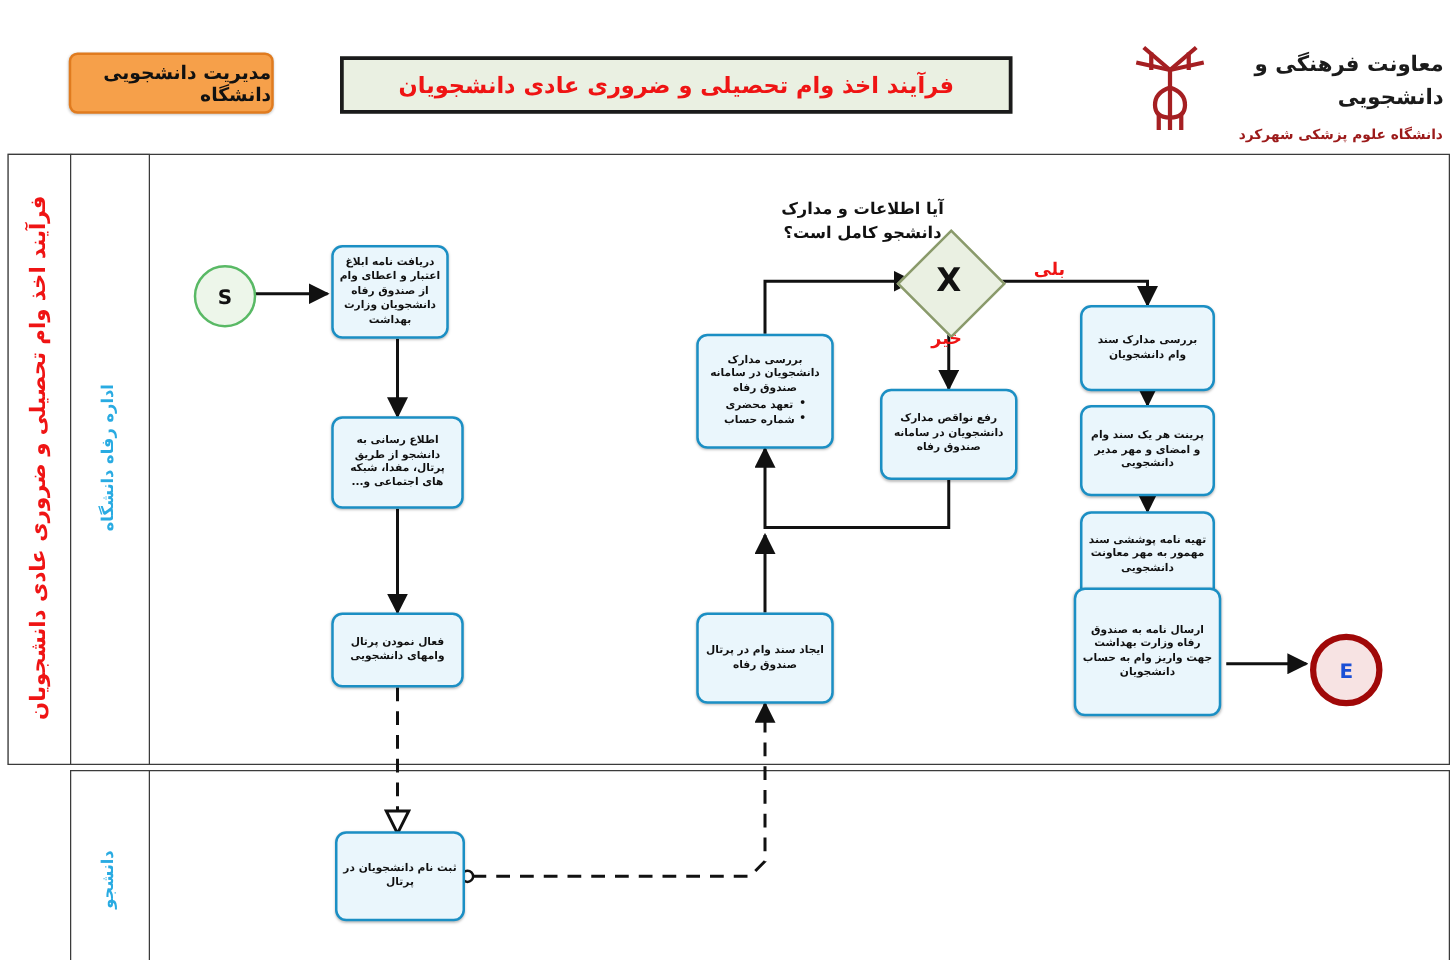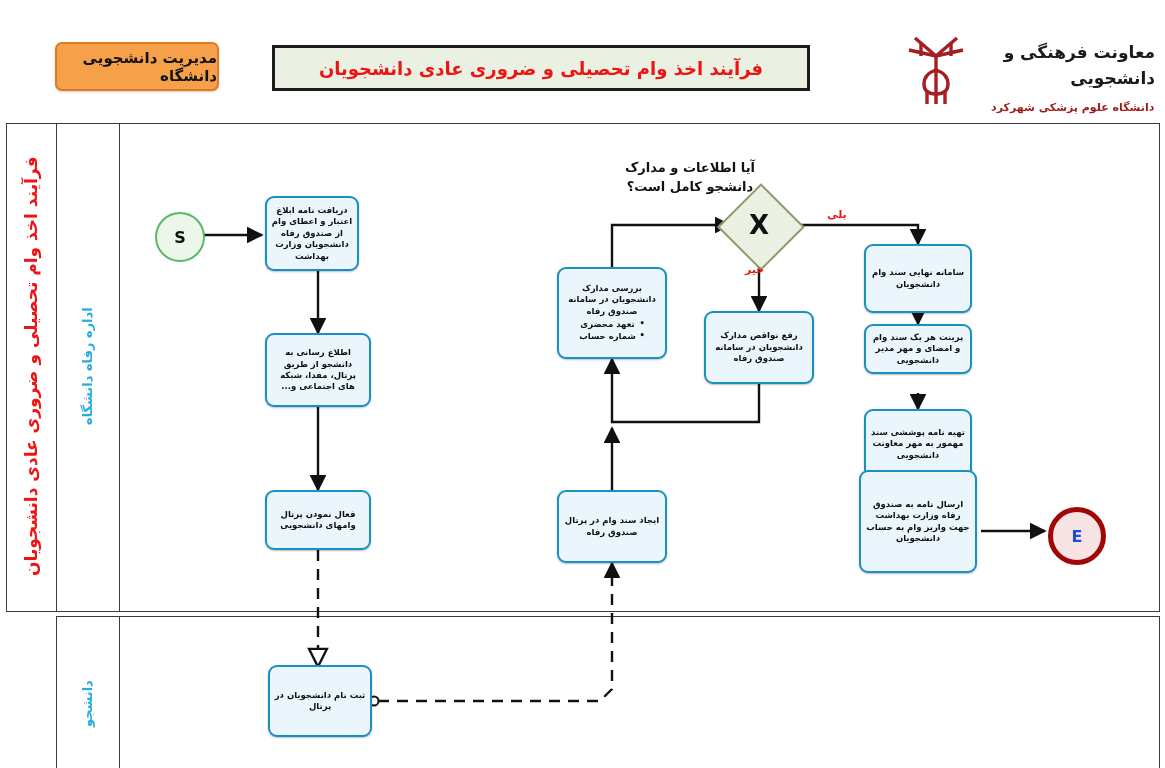--- a/index.html
+++ b/index.html
@@ -83,21 +83,21 @@
   .gateway-x{
     position:absolute;width:58px;height:58px;
     display:flex;align-items:center;justify-content:center;
     font-size:26px;font-weight:bold;color:#111;font-family:"DejaVu Sans",sans-serif;
   }
   .gw-label{
     position:absolute;text-align:center;font-size:13px;font-weight:bold;color:#111;
     line-height:1.45;white-space:nowrap;
   }
   .flow-label{
-    position:absolute;font-size:11px;font-weight:bold;color:#ef1414;
+    position:absolute;font-size:14px;font-weight:bold;color:#ef1414;
   }
   svg.links{position:absolute;left:0;top:0;width:1165px;height:768px;pointer-events:none;}
 </style>
 </head>
 <body>
 
 <div id="page">
 
   <div class="hdr-orange">مدیریت دانشجویی دانشگاه</div>
 
@@ -206,24 +206,24 @@
 
   <div class="node" style="left:704px;top:283px;width:110px;height:73px;">
     <span class="lines">رفع نواقص مدارک دانشجویان در سامانه صندوق رفاه</span>
   </div>
 
   <div class="node" style="left:557px;top:462px;width:110px;height:73px;">
     <span class="lines">ایجاد سند وام در پرتال صندوق رفاه</span>
   </div>
 
   <div class="node" style="left:864px;top:216px;width:108px;height:69px;">
-    <span class="lines">سامانه نهایی سند وام دانشجویان</span>
-  </div>
-
-  <div class="node" style="left:864px;top:296px;width:108px;height:50px;">
+    <span class="lines">بررسی مدارک سند وام دانشجویان</span>
+  </div>
+
+  <div class="node" style="left:864px;top:296px;width:108px;height:73px;">
     <span class="lines">پرینت هر یک سند وام و امضای و مهر مدیر دانشجویی</span>
   </div>
 
   <div class="node" style="left:864px;top:381px;width:108px;height:70px;">
     <span class="lines">تهیه نامه پوششی سند مهمور به مهر معاونت دانشجویی</span>
   </div>
 
   <div class="node" style="left:859px;top:442px;width:118px;height:103px;">
     <span class="lines">ارسال نامه به صندوق رفاه وزارت بهداشت جهت واریز وام به حساب دانشجویان</span>
   </div>

